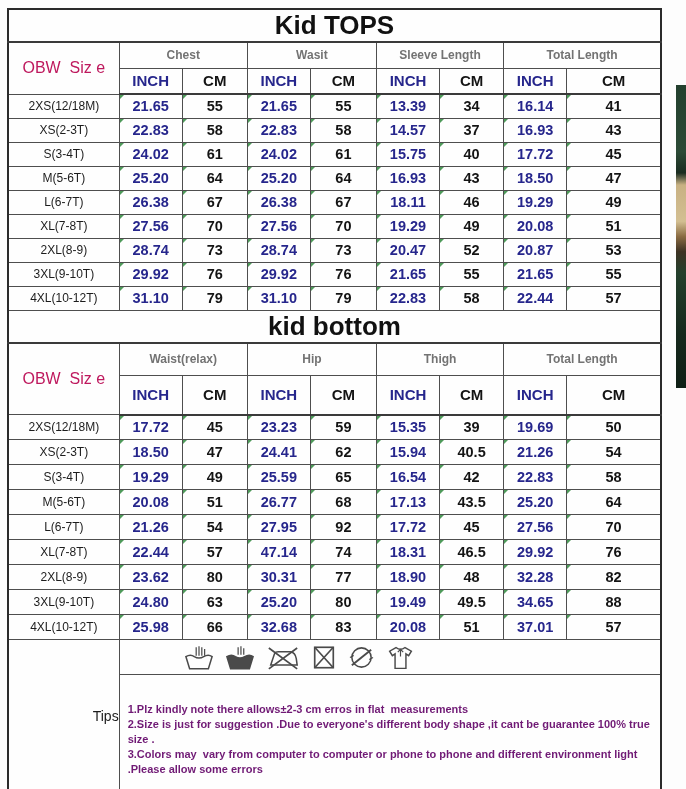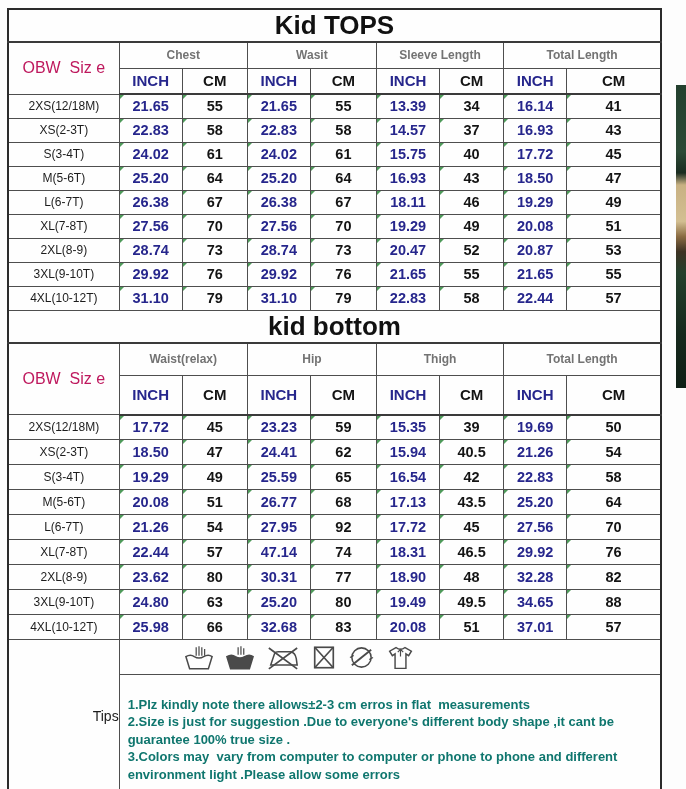--- a/index.html
+++ b/index.html
@@ -66,22 +66,22 @@
   .icons-wrap{
     display:flex;align-items:center;gap:11px;
     padding-left:64px;
   }
   .care-icon{display:block;}
   .tips-text-cell{
     text-align:left;vertical-align:middle;
   }
   .tips-lines{
     padding:6px 10px 6px 8px;
-    color:#0f766e;
-    font-size:13px;font-weight:bold;line-height:1.35;margin-top:12px;
+    color:#701a75;
+    font-size:11px;font-weight:bold;line-height:1.35;margin-top:12px;
   }
   .photo-sliver{
     position:absolute;right:0;top:85px;width:10px;height:303px;
     background:linear-gradient(to bottom,
       #23402e 0%, #2c4a36 22%, #1a2c20 29%,
       #c8b183 33%, #d3bf92 45%, #8a6b42 50%,
       #3d3223 55%, #24402c 62%, #16291d 82%, #0f1f15 100%);
   }
 </style>
 </head>

